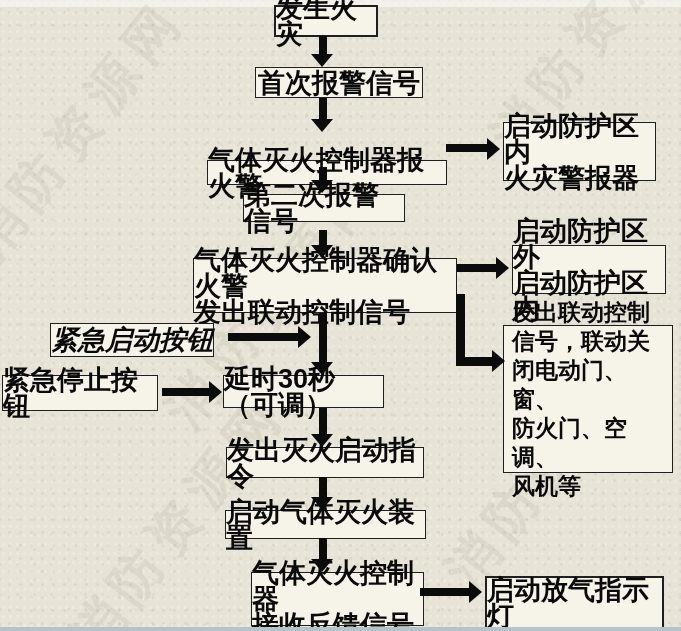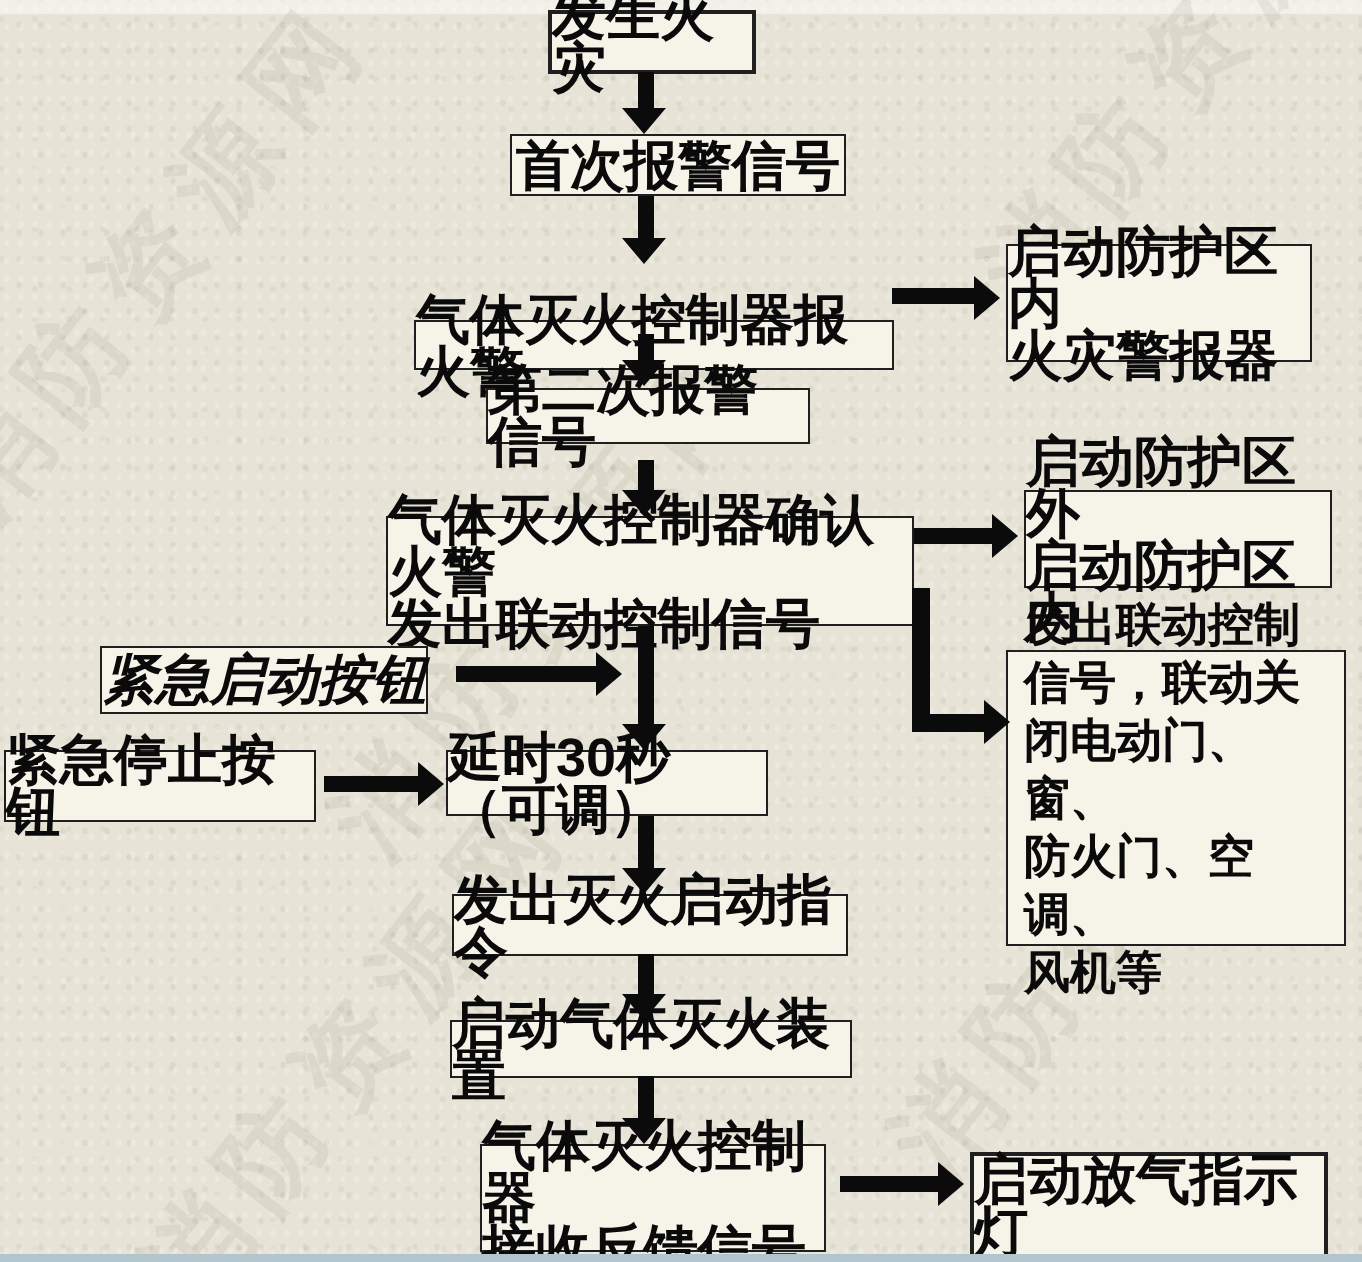--- a/index.html
+++ b/index.html
@@ -90,21 +90,21 @@
   <div class="node" style="left:50px;top:323px;width:164px;height:34px;font-style:italic;">紧急启动按钮</div>
   <div class="node" style="left:2px;top:375px;width:156px;height:36px;">紧急停止按钮</div>
   <div class="node" style="left:223px;top:375px;width:161px;height:33px;">延时30秒（可调）</div>
   <div class="node align-left" style="left:503px;top:325px;width:170px;height:148px;">发出联动控制
 信号，联动关
 闭电动门、窗、
 防火门、空调、
 风机等</div>
   <div class="node" style="left:226px;top:447px;width:198px;height:31px;">发出灭火启动指令</div>
   <div class="node" style="left:225px;top:510px;width:201px;height:29px;">启动气体灭火装置</div>
-  <div class="node" style="left:240px;top:572px;width:173px;height:54px;">气体灭火控制器
+  <div class="node" style="left:251px;top:572px;width:173px;height:54px;">气体灭火控制器
 接收反馈信号</div>
   <div class="node thick" style="left:485px;top:576px;width:179px;height:53px;">启动放气指示灯</div>
 
   <div class="vshaft" style="left:319px;top:36px;height:19px;"></div>
   <div class="vhead" style="left:311px;top:54px;"></div>
 
   <div class="vshaft" style="left:319px;top:98px;height:22px;"></div>
   <div class="vhead" style="left:311px;top:119px;"></div>
 
   <div class="vshaft" style="left:319px;top:167px;height:14px;"></div>

